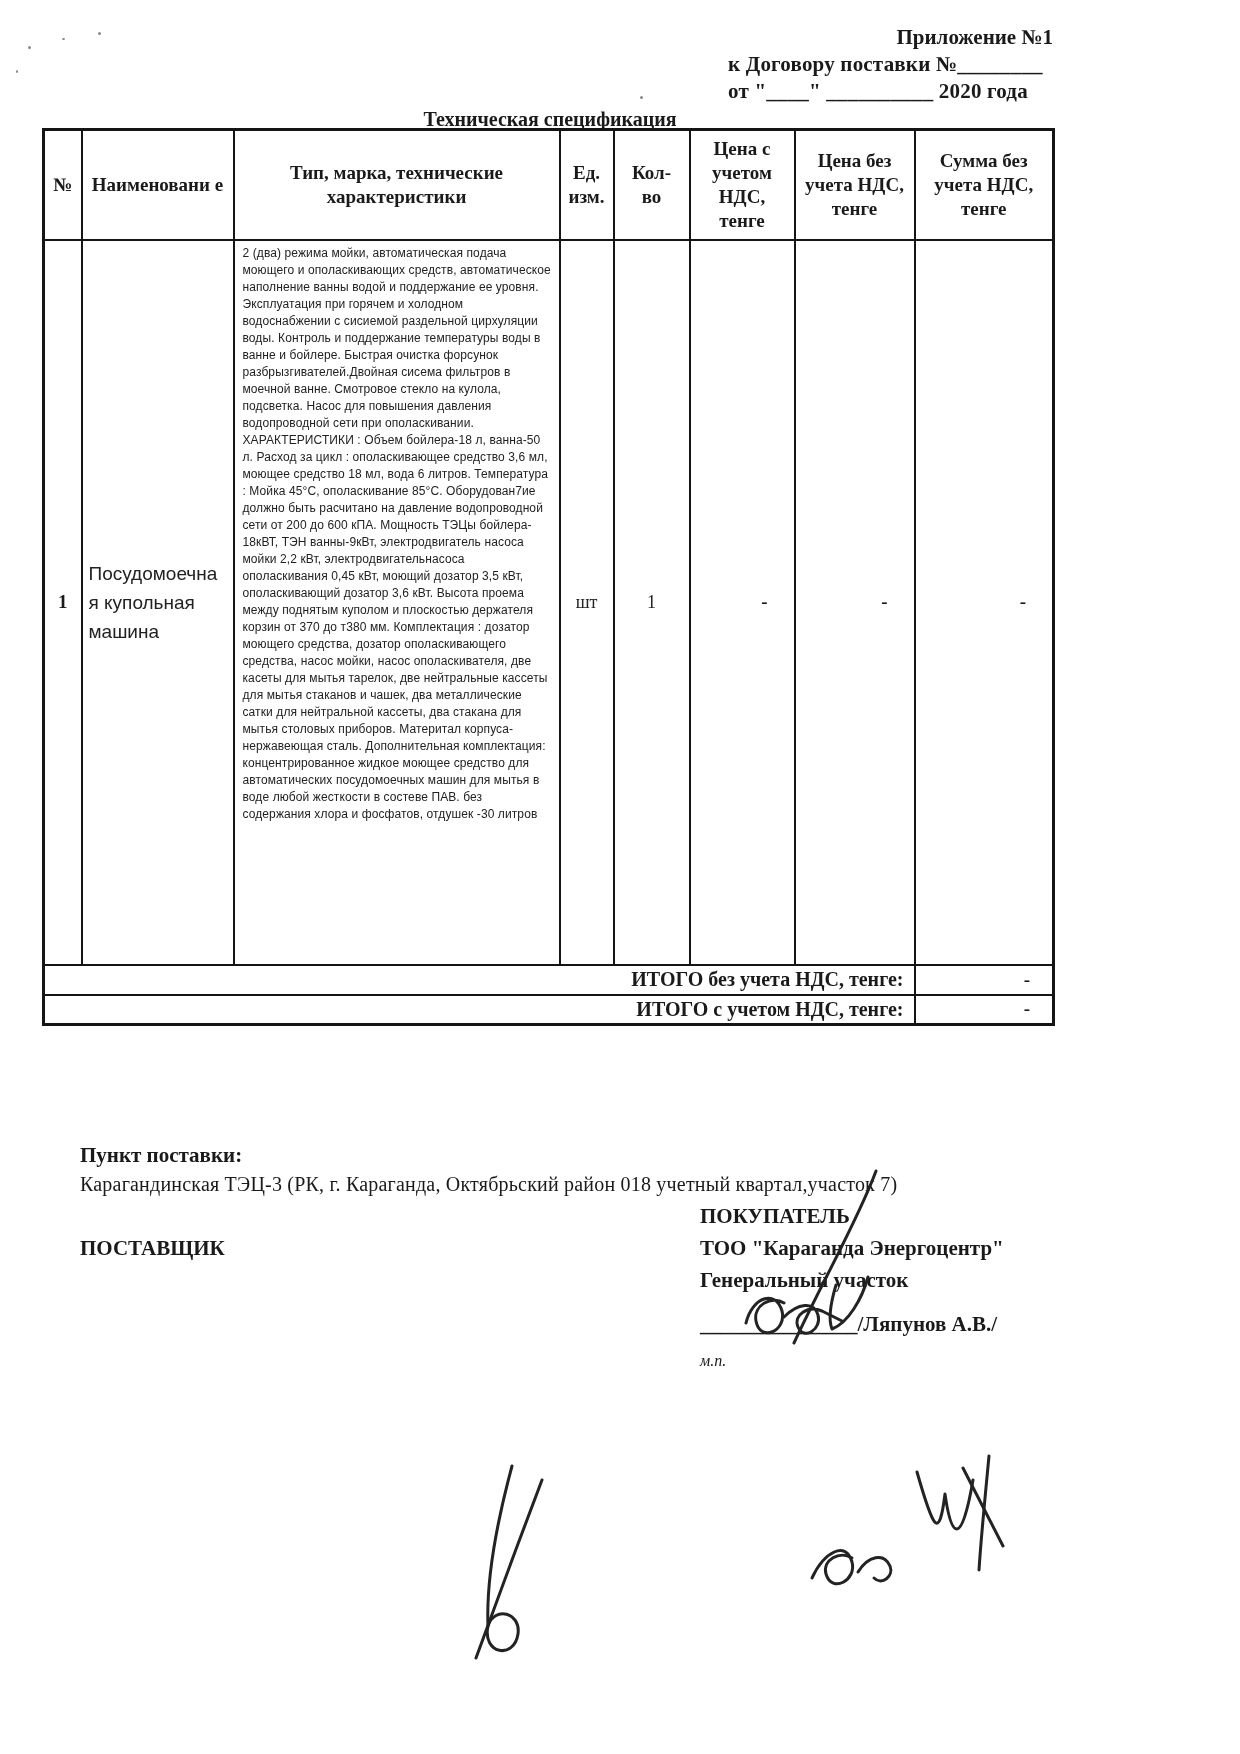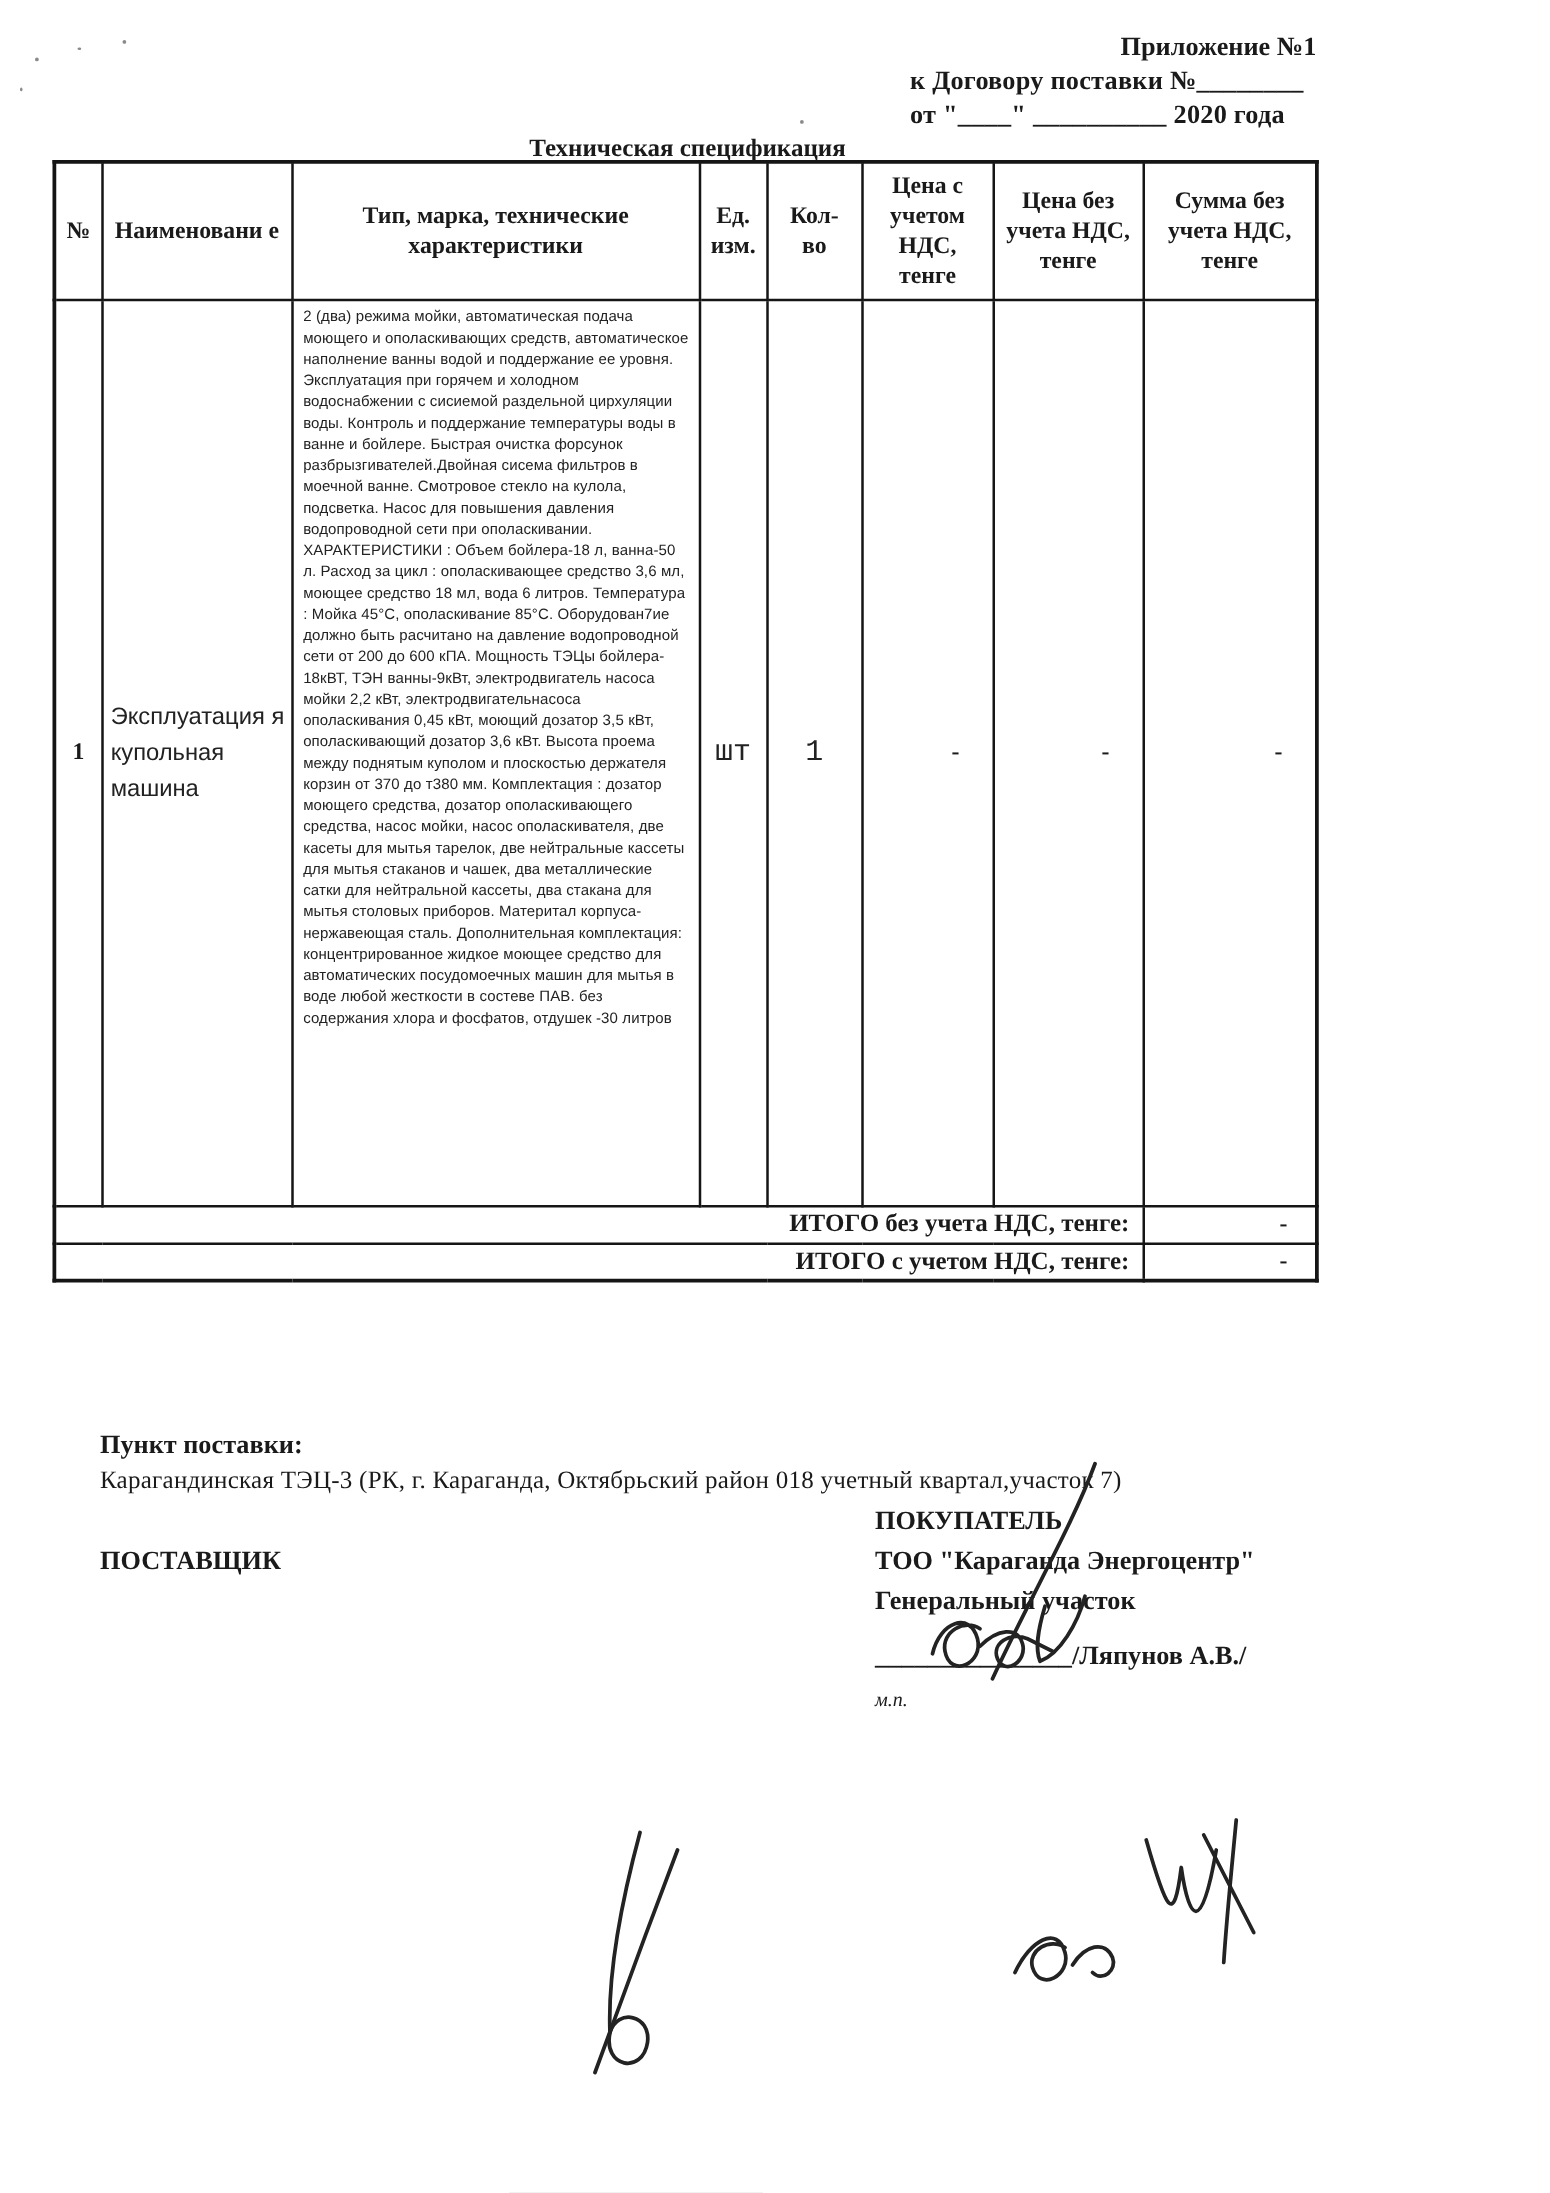--- a/index.html
+++ b/index.html
@@ -63,21 +63,21 @@
     font-size: 19px; line-height: 29px; color: #222;
   }
   td.c-spec { vertical-align: top; padding: 4px 6px 4px 8px; height: 725px; }
   td.c-spec .spec-text {
     font-family: "Liberation Sans", sans-serif;
     font-size: 12px; line-height: 17px; color: #222;
     letter-spacing: 0.1px;
   }
   td.c-unit, td.c-qty {
     text-align: center; vertical-align: middle;
-    font-family: Liberation Mono, monospace; font-size: 24px; color: #222;
+    font-family: Liberation Serif, serif; font-size: 18px; color: #222;
   }
   td.c-dash {
     text-align: right; vertical-align: middle;
     padding-right: 26px;
     font-family: "Liberation Serif", serif; font-size: 19px; font-weight: bold;
   }
   tr.totals td { height: 30px; }
   td.t-label {
     text-align: right; vertical-align: middle; padding-right: 10px;
     font-family: "Liberation Serif", serif; font-weight: bold; font-size: 20px;
@@ -145,21 +145,21 @@
       <th class="col-h">Тип, марка, технические характеристики</th>
       <th class="col-h">Ед. изм.</th>
       <th class="col-h">Кол-во</th>
       <th class="col-h">Цена с учетом НДС, тенге</th>
       <th class="col-h">Цена без учета НДС, тенге</th>
       <th class="col-h">Сумма без учета НДС, тенге</th>
     </tr>
     <tr>
       <td class="c-num">1</td>
       <td class="c-name">
-        <div class="name-text">Эксплуатация я купольная машина</div>
+        <div class="name-text">Посудомоечна я купольная машина</div>
       </td>
       <td class="c-spec">
         <div class="spec-text">2 (два) режима мойки, автоматическая подача моющего и ополаскивающих средств, автоматическое наполнение ванны водой и поддержание ее уровня. Эксплуатация при горячем и холодном водоснабжении с сисиемой раздельной цирхуляции воды. Контроль и поддержание температуры воды в ванне и бойлере. Быстрая очистка форсунок разбрызгивателей.Двойная сисема фильтров в моечной ванне. Смотровое стекло на кулола, подсветка. Насос для повышения давления водопроводной сети при ополаскивании. ХАРАКТЕРИСТИКИ : Объем бойлера-18 л, ванна-50 л. Расход за цикл : ополаскивающее средство 3,6 мл, моющее средство 18 мл, вода 6 литров. Температура : Мойка 45°С, ополаскивание 85°С. Оборудован7ие должно быть расчитано на давление водопроводной сети от 200 до 600 кПА. Мощность ТЭЦы бойлера- 18кВТ, ТЭН ванны-9кВт, электродвигатель насоса мойки 2,2 кВт, электродвигательнасоса ополаскивания 0,45 кВт, моющий дозатор 3,5 кВт, ополаскивающий дозатор 3,6 кВт. Высота проема между поднятым куполом и плоскостью держателя корзин от 370 до т380 мм. Комплектация : дозатор моющего средства, дозатор ополаскивающего средства, насос мойки, насос ополаскивателя, две касеты для мытья тарелок, две нейтральные кассеты для мытья стаканов и чашек, два металлические сатки для нейтральной кассеты, два стакана для мытья столовых приборов. Материтал корпуса- нержавеющая сталь. Дополнительная комплектация: концентрированное жидкое моющее средство для автоматических посудомоечных машин для мытья в воде любой жесткости в состеве ПАВ. без содержания хлора и фосфатов, отдушек -30 литров</div>
       </td>
       <td class="c-unit">шт</td>
       <td class="c-qty">1</td>
       <td class="c-dash">-</td>
       <td class="c-dash">-</td>
       <td class="c-dash">-</td>
     </tr>

